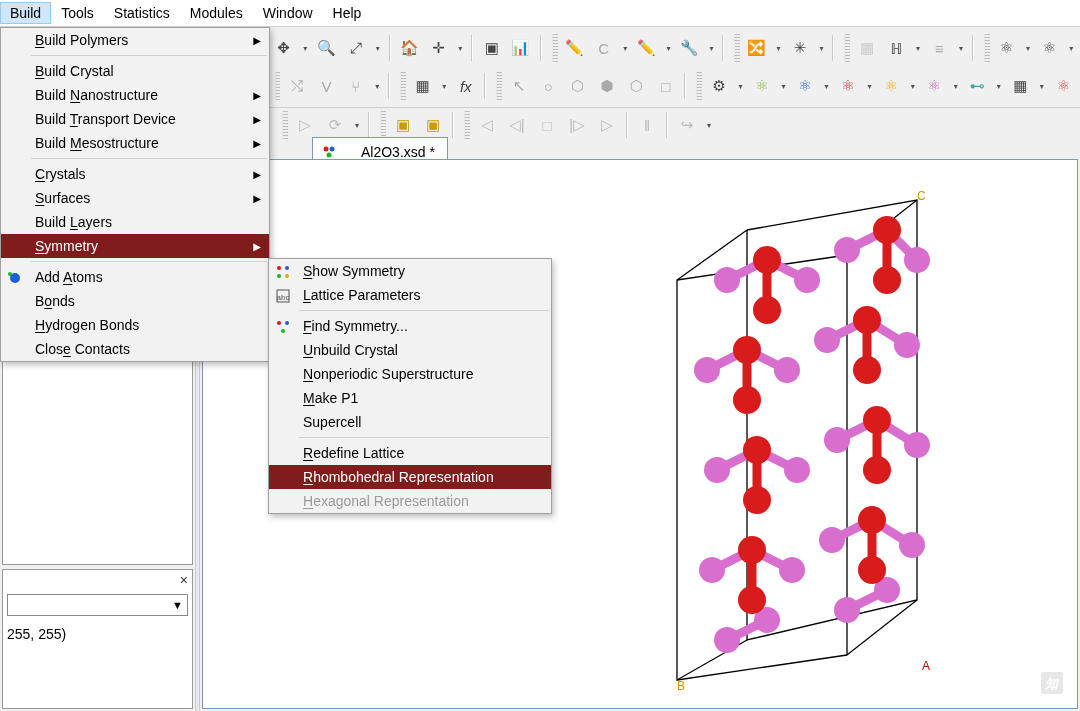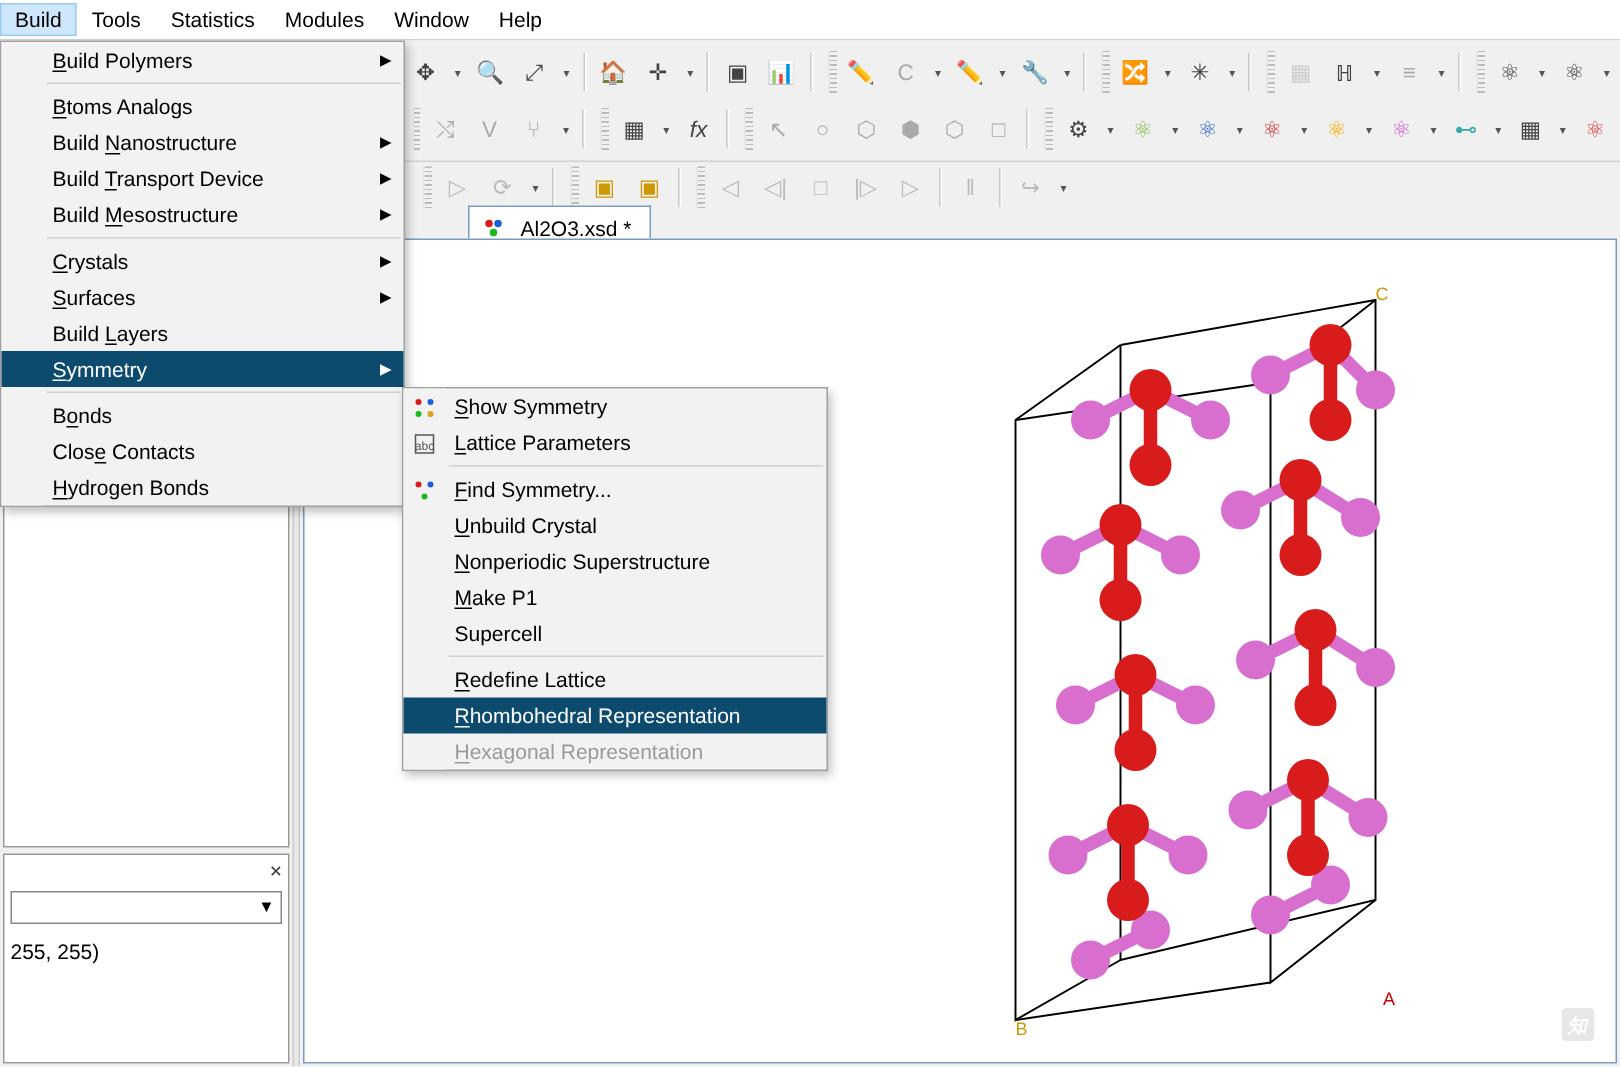--- a/index.html
+++ b/index.html
@@ -15,21 +15,21 @@
   .toolbar-row { height: 38px; display: flex; align-items: center; gap: 4px; padding: 0 4px; }
   .grip { width: 6px; height: 28px; background: repeating-linear-gradient(#bbb,#bbb 1px, transparent 1px, transparent 3px); margin-left:4px; border-left:1px solid #e6e6e6;}
   .tbtn { width: 26px; height: 26px; display:flex; align-items:center; justify-content:center; font-size:15px; color:#444; border:1px solid transparent;}
   .tdrop { width: 10px; display:flex; align-items:center; justify-content:center; font-size:8px; color:#555;}
   .sep { width: 2px; height: 26px; border-left:1px solid #c8c8c8; border-right:1px solid #fff; margin:0 2px;}
 
   
   .dropdown { position: absolute; background: #f2f2f2; border: 1px solid #a0a0a0; box-shadow: 2px 3px 6px rgba(0,0,0,.25); font-size: 14px; z-index: 100; }
   .dropdown .iconcol { width: 28px; background:#f2f2f2; position:absolute; left:0; top:0; bottom:0; border-right:0;}
   .dd-item { position:relative; padding: 4px 30px 4px 34px; white-space: nowrap; color:#000;}
-  .dd-item.hl { background:#0c4a6e; color:#fff;}
+  .dd-item.hl { background:#7f1d1d; color:#fff;}
   .dd-item.disabled { color:#9a9a9a;}
   .dd-item .arrow { position:absolute; right:8px; top:50%; transform:translateY(-50%); font-size:10px;}
   .dd-sep { height:1px; background:#d0d0d0; margin:3px 2px 3px 30px;}
   .u { text-decoration: underline; text-underline-offset: 2px;}
   .dd-icon { position:absolute; left:4px; top:3px; width:20px; height:20px; display:flex; align-items:center; justify-content:center; font-size:13px;text-align:center;}
 
   
   #build-menu { top: 27px; left: 0; width: 270px; }
   
   #sym-menu { top: 258px; left: 268px; width: 284px; }
@@ -38,21 +38,21 @@
   .workspace { position:absolute; top:105px; left:0; right:0; bottom:0; display:flex;}
   .left-col { width:195px; display:flex; flex-direction:column;}
   .left-top { flex:1; background:#fff; border:1px solid #999; margin:2px;}
   .left-bottom { height:140px; background:#fff; border:1px solid #999; margin:2px; position:relative; font-size:14px;}
   .left-bottom .close-x { position:absolute; top:2px; right:4px; font-size:14px; color:#333;}
   .left-bottom .combo { position:absolute; top:24px; left:4px; right:4px; height:22px; border:1px solid #888; background:#fff; display:flex; align-items:center; justify-content:flex-end; padding-right:4px; font-size:11px;}
   .left-bottom .row { position:absolute; top:56px; left:4px; font-size:14px;}
   .vsplit { width:5px; background:#e8e8e8; border-left:1px solid #ccc; border-right:1px solid #ccc;}
   .main-col { flex:1; display:flex; flex-direction:column;}
   .tabstrip-area{ height:54px; position:relative;}
-  .doc-tab { position:absolute; top:32px; left:112px; height:26px; background:#fff; border:1px solid #7a9ac0; border-bottom:none; padding:2px 12px 0 8px; display:flex; align-items:center; gap:10px; font-size:14px;}
+  .doc-tab { position:absolute; top:32px; left:112px; height:26px; background:#fff; border:1px solid #7a9ac0; border-bottom:none; padding:2px 12px 0 8px; display:flex; align-items:center; gap:24px; font-size:14px;}
   .doc-tab .ico{ width:16px; height:16px; display:inline-flex; align-items:center; justify-content:center;}
   .viewport { flex:1; background:#fff; border:1px solid #7a9ac0; margin:0 2px 2px 2px; position:relative; overflow:hidden;}
 
   
   .wm { position:absolute; right:14px; bottom:14px; font-size:20px; color:rgba(120,120,120,.6); font-style:italic; letter-spacing:1px; display:flex; align-items:center; gap:6px;}
   .wm svg{opacity:.5;}
 
   
   .molecule { position:absolute; top:10px; right:40px; width:420px; height:540px;}
 </style>
@@ -300,33 +300,41 @@
           </svg>
       </div>
     </div>
   </div>
 </div>
 
 <div id="build-menu" class="dropdown">
   <div class="iconcol"></div>
   <div class="dd-item"><span class="u">B</span><span>uild Polymers</span><span class="arrow">▶</span></div>
   <div class="dd-sep"></div>
-  <div class="dd-item"><span class="u">B</span><span>toms Analogs</span></div>
+  <div class="dd-item"><span class="u">B</span><span>uild Crystal</span></div>
   <div class="dd-item"><span>Build </span><span class="u">N</span><span>anostructure</span><span class="arrow">▶</span></div>
   <div class="dd-item"><span>Build </span><span class="u">T</span><span>ransport Device</span><span class="arrow">▶</span></div>
   <div class="dd-item"><span>Build </span><span class="u">M</span><span>esostructure</span><span class="arrow">▶</span></div>
   <div class="dd-sep"></div>
   <div class="dd-item"><span class="u">C</span><span>rystals</span><span class="arrow">▶</span></div>
   <div class="dd-item"><span class="u">S</span><span>urfaces</span><span class="arrow">▶</span></div>
   <div class="dd-item"><span>Build </span><span class="u">L</span><span>ayers</span></div>
   <div class="dd-item hl"><span class="u" style="text-decoration-color:#fff;">S</span><span>ymmetry</span><span class="arrow">▶</span></div>
   <div class="dd-sep"></div>
+  <div class="dd-item">
+    <span class="dd-icon">
+        <svg width="16" height="16">
+          <circle cx="8" cy="8" r="5" fill="#1b60d8"></circle>
+          <circle cx="3" cy="4" r="2" fill="#1bb81b"></circle>
+        </svg>
+      </span>
+    <span>Add </span><span class="u">A</span><span>toms</span></div>
   <div class="dd-item"><span>B</span><span class="u">o</span><span>nds</span></div>
+  <div class="dd-item"><span class="u">H</span><span>ydrogen Bonds</span></div>
   <div class="dd-item"><span>Clos</span><span class="u">e</span><span> Contacts</span></div>
-  <div class="dd-item"><span class="u">H</span><span>ydrogen Bonds</span></div>
 </div>
 
 <div id="sym-menu" class="dropdown">
   <div class="iconcol"></div>
   <div class="dd-item">
     <span class="dd-icon">
         <svg width="16" height="16">
           <circle cx="4" cy="4" r="2" fill="#d81b1b"></circle>
           <circle cx="12" cy="4" r="2" fill="#1b60d8"></circle>
           <circle cx="4" cy="12" r="2" fill="#1bb81b"></circle>

